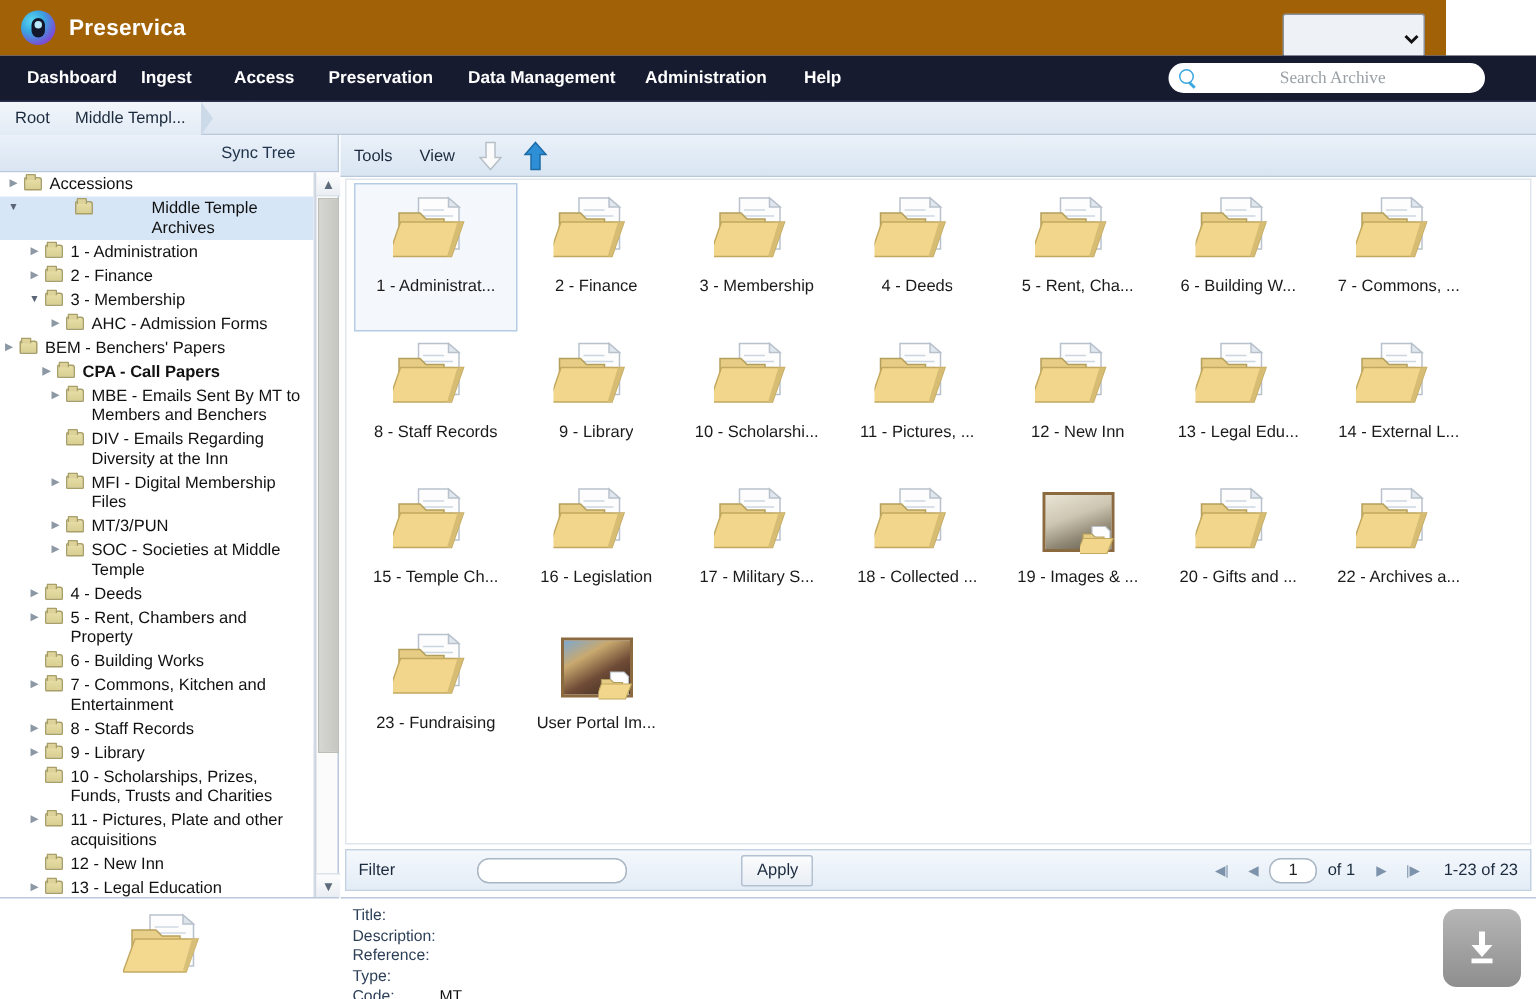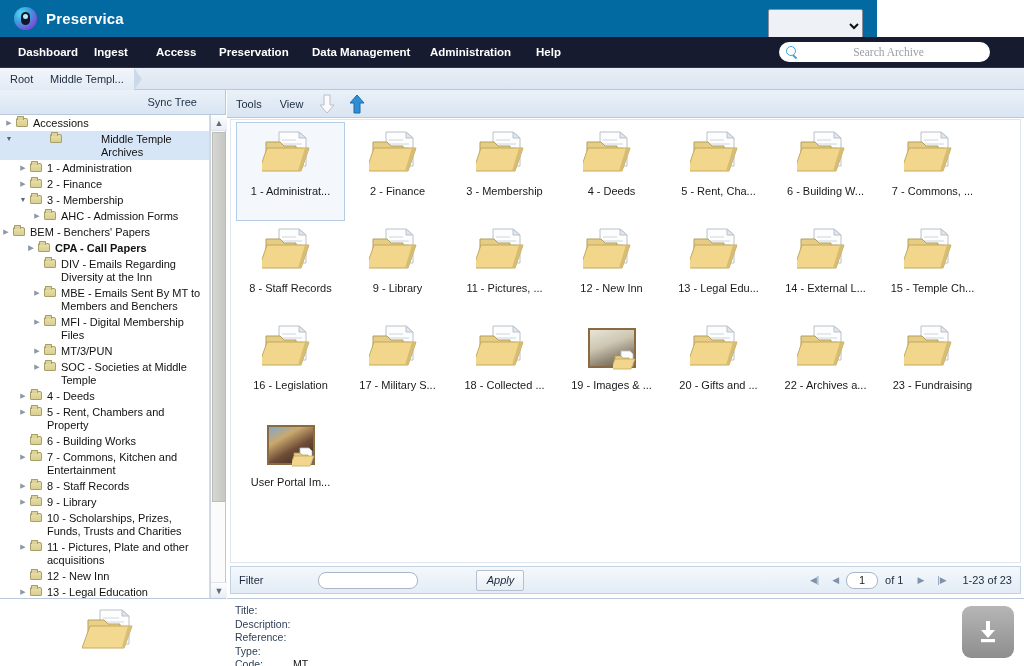--- a/index.html
+++ b/index.html
@@ -8,22 +8,22 @@
     width: 1024px; height: 666px;
     overflow: hidden;
     font-family: "Liberation Sans", sans-serif;
     background: #ffffff;
   }
 
   
   #app { position: relative; width: 1024px; height: 666px; }
 
   .brandbar {
-    position: absolute; left: 0; top: 0; width: 877px; height: 37px;
-    background: #0369a1;
+    position: absolute; left: 0; top: 0; width: 964px; height: 37px;
+    background: #a16207;
     display: flex; align-items: center;
   }
   .brand-logo {
     margin-left: 14px; width: 23px; height: 23px; border-radius: 50%;
     background: radial-gradient(circle at 32% 30%, #5ad7f0 0%, #3aa6e0 35%, #7b4bd6 75%, #9a3fd0 100%);
     position: relative;
   }
   .brand-logo::after {
     content: ""; position: absolute; left: 7px; top: 5px;
     width: 9px; height: 13px; border-radius: 5px 5px 5px 5px;
@@ -255,25 +255,25 @@
   }
   .filter-label { font-size: 11px; color: #1b2a3d; margin-left: 8px; }
   .filter-input {
     margin-left: 7px; width: 100px; height: 17px;
     border: 1px solid #a9b6c4; border-radius: 8px;
     background: #fff; outline: 0;
     font-family: "Liberation Sans", sans-serif; font-size: 11px;
     padding: 0 7px; color: #222;
   }
   .apply-btn {
-    margin-left: 10px; height: 21px; min-width: 48px;
+    margin-left: 28px; height: 21px; min-width: 48px;
     background: linear-gradient(to bottom, #fbfcfd 0%, #e8eef5 100%);
     border: 1px solid #b3c1d1; border-radius: 2px;
     font-family: "Liberation Sans", sans-serif; font-size: 11px; color: #1b2a3d;
-    cursor: pointer; padding: 0 8px; font-style: italic;
+    cursor: pointer; padding: 0 8px;
   }
   .pager { margin-left: auto; display: flex; align-items: center; margin-right: 8px; }
   .pg-btn {
     width: 17px; height: 17px; margin: 0 2px; cursor: pointer;
     display: flex; align-items: center; justify-content: center;
     color: #7d93ab; font-size: 9px;
   }
   .pg-input {
     width: 32px; height: 17px; border: 1px solid #a9b6c4; border-radius: 8px;
     background: #fff; outline: 0; text-align: center;
@@ -392,32 +392,32 @@
           <span class="tlabel">BEM - Benchers' Papers</span>
         </div>
         <div class="tnode" style="padding-left: 25px; font-weight: bold;">
           <span class="twist">▶</span>
           <span class="tfolder">
             <i></i>
           </span>
           <span class="tlabel">CPA - Call Papers</span>
         </div>
         <div class="tnode" style="padding-left: 31px;">
+          <span class="twist">▶</span>
+          <span class="tfolder">
+            <i></i>
+          </span>
+          <span class="tlabel">MBE - Emails Sent By MT to Members and Benchers</span>
+        </div>
+        <div class="tnode" style="padding-left: 31px;">
           <span class="twist"></span>
           <span class="tfolder">
             <i></i>
           </span>
           <span class="tlabel">DIV - Emails Regarding Diversity at the Inn</span>
-        </div>
-        <div class="tnode" style="padding-left: 31px;">
-          <span class="twist">▶</span>
-          <span class="tfolder">
-            <i></i>
-          </span>
-          <span class="tlabel">MBE - Emails Sent By MT to Members and Benchers</span>
         </div>
         <div class="tnode" style="padding-left: 31px;">
           <span class="twist">▶</span>
           <span class="tfolder">
             <i></i>
           </span>
           <span class="tlabel">MFI - Digital Membership Files</span>
         </div>
         <div class="tnode" style="padding-left: 31px;">
           <span class="twist">▶</span>
@@ -729,20 +729,38 @@
                   <line x1="20" y1="15" x2="40" y2="15"></line>
                   <line x1="20" y1="19" x2="40" y2="19"></line>
                   <line x1="20" y1="23" x2="40" y2="23"></line>
                   <line x1="20" y1="27" x2="40" y2="27"></line>
                   <line x1="20" y1="31" x2="40" y2="31"></line>
                 </g>
                 <path d="M4 13 h14 l4 4 h12 v21 h-30 z" fill="#e6cc84" stroke="#b39f5c" stroke-width="1"></path>
                 <path d="M5 19 h42 l-8 23 h-42 z" fill="#f2d68b" stroke="#c2a95f" stroke-width="1"></path>
                 <path d="M43 19 l4 0 l-8 23 l-3 0 z" fill="#d6bd73"></path>
               </svg></div>
+            <div class="glabel">10 - Scholarshi...</div>
+          </div>
+          <div class="gitem">
+            <div class="gfolder"><svg viewBox="0 0 58 50" width="58" height="50">
+                <path d="M17 3 h20 l7 6 v28 h-27 z" fill="#fdfdfd" stroke="#b9c2cc" stroke-width="1"></path>
+                <path d="M37 3 l7 6 h-7 z" fill="#e0e7ef" stroke="#b9c2cc" stroke-width="1"></path>
+                <g stroke="#ccd6e0" stroke-width="1">
+                  <line x1="20" y1="11" x2="34" y2="11"></line>
+                  <line x1="20" y1="15" x2="40" y2="15"></line>
+                  <line x1="20" y1="19" x2="40" y2="19"></line>
+                  <line x1="20" y1="23" x2="40" y2="23"></line>
+                  <line x1="20" y1="27" x2="40" y2="27"></line>
+                  <line x1="20" y1="31" x2="40" y2="31"></line>
+                </g>
+                <path d="M4 13 h14 l4 4 h12 v21 h-30 z" fill="#e6cc84" stroke="#b39f5c" stroke-width="1"></path>
+                <path d="M5 19 h42 l-8 23 h-42 z" fill="#f2d68b" stroke="#c2a95f" stroke-width="1"></path>
+                <path d="M43 19 l4 0 l-8 23 l-3 0 z" fill="#d6bd73"></path>
+              </svg></div>
             <div class="glabel">11 - Pictures, ...</div>
           </div>
           <div class="gitem">
             <div class="gfolder"><svg viewBox="0 0 58 50" width="58" height="50">
                 <path d="M17 3 h20 l7 6 v28 h-27 z" fill="#fdfdfd" stroke="#b9c2cc" stroke-width="1"></path>
                 <path d="M37 3 l7 6 h-7 z" fill="#e0e7ef" stroke="#b9c2cc" stroke-width="1"></path>
                 <g stroke="#ccd6e0" stroke-width="1">
                   <line x1="20" y1="11" x2="34" y2="11"></line>
                   <line x1="20" y1="15" x2="40" y2="15"></line>
                   <line x1="20" y1="19" x2="40" y2="19"></line>

